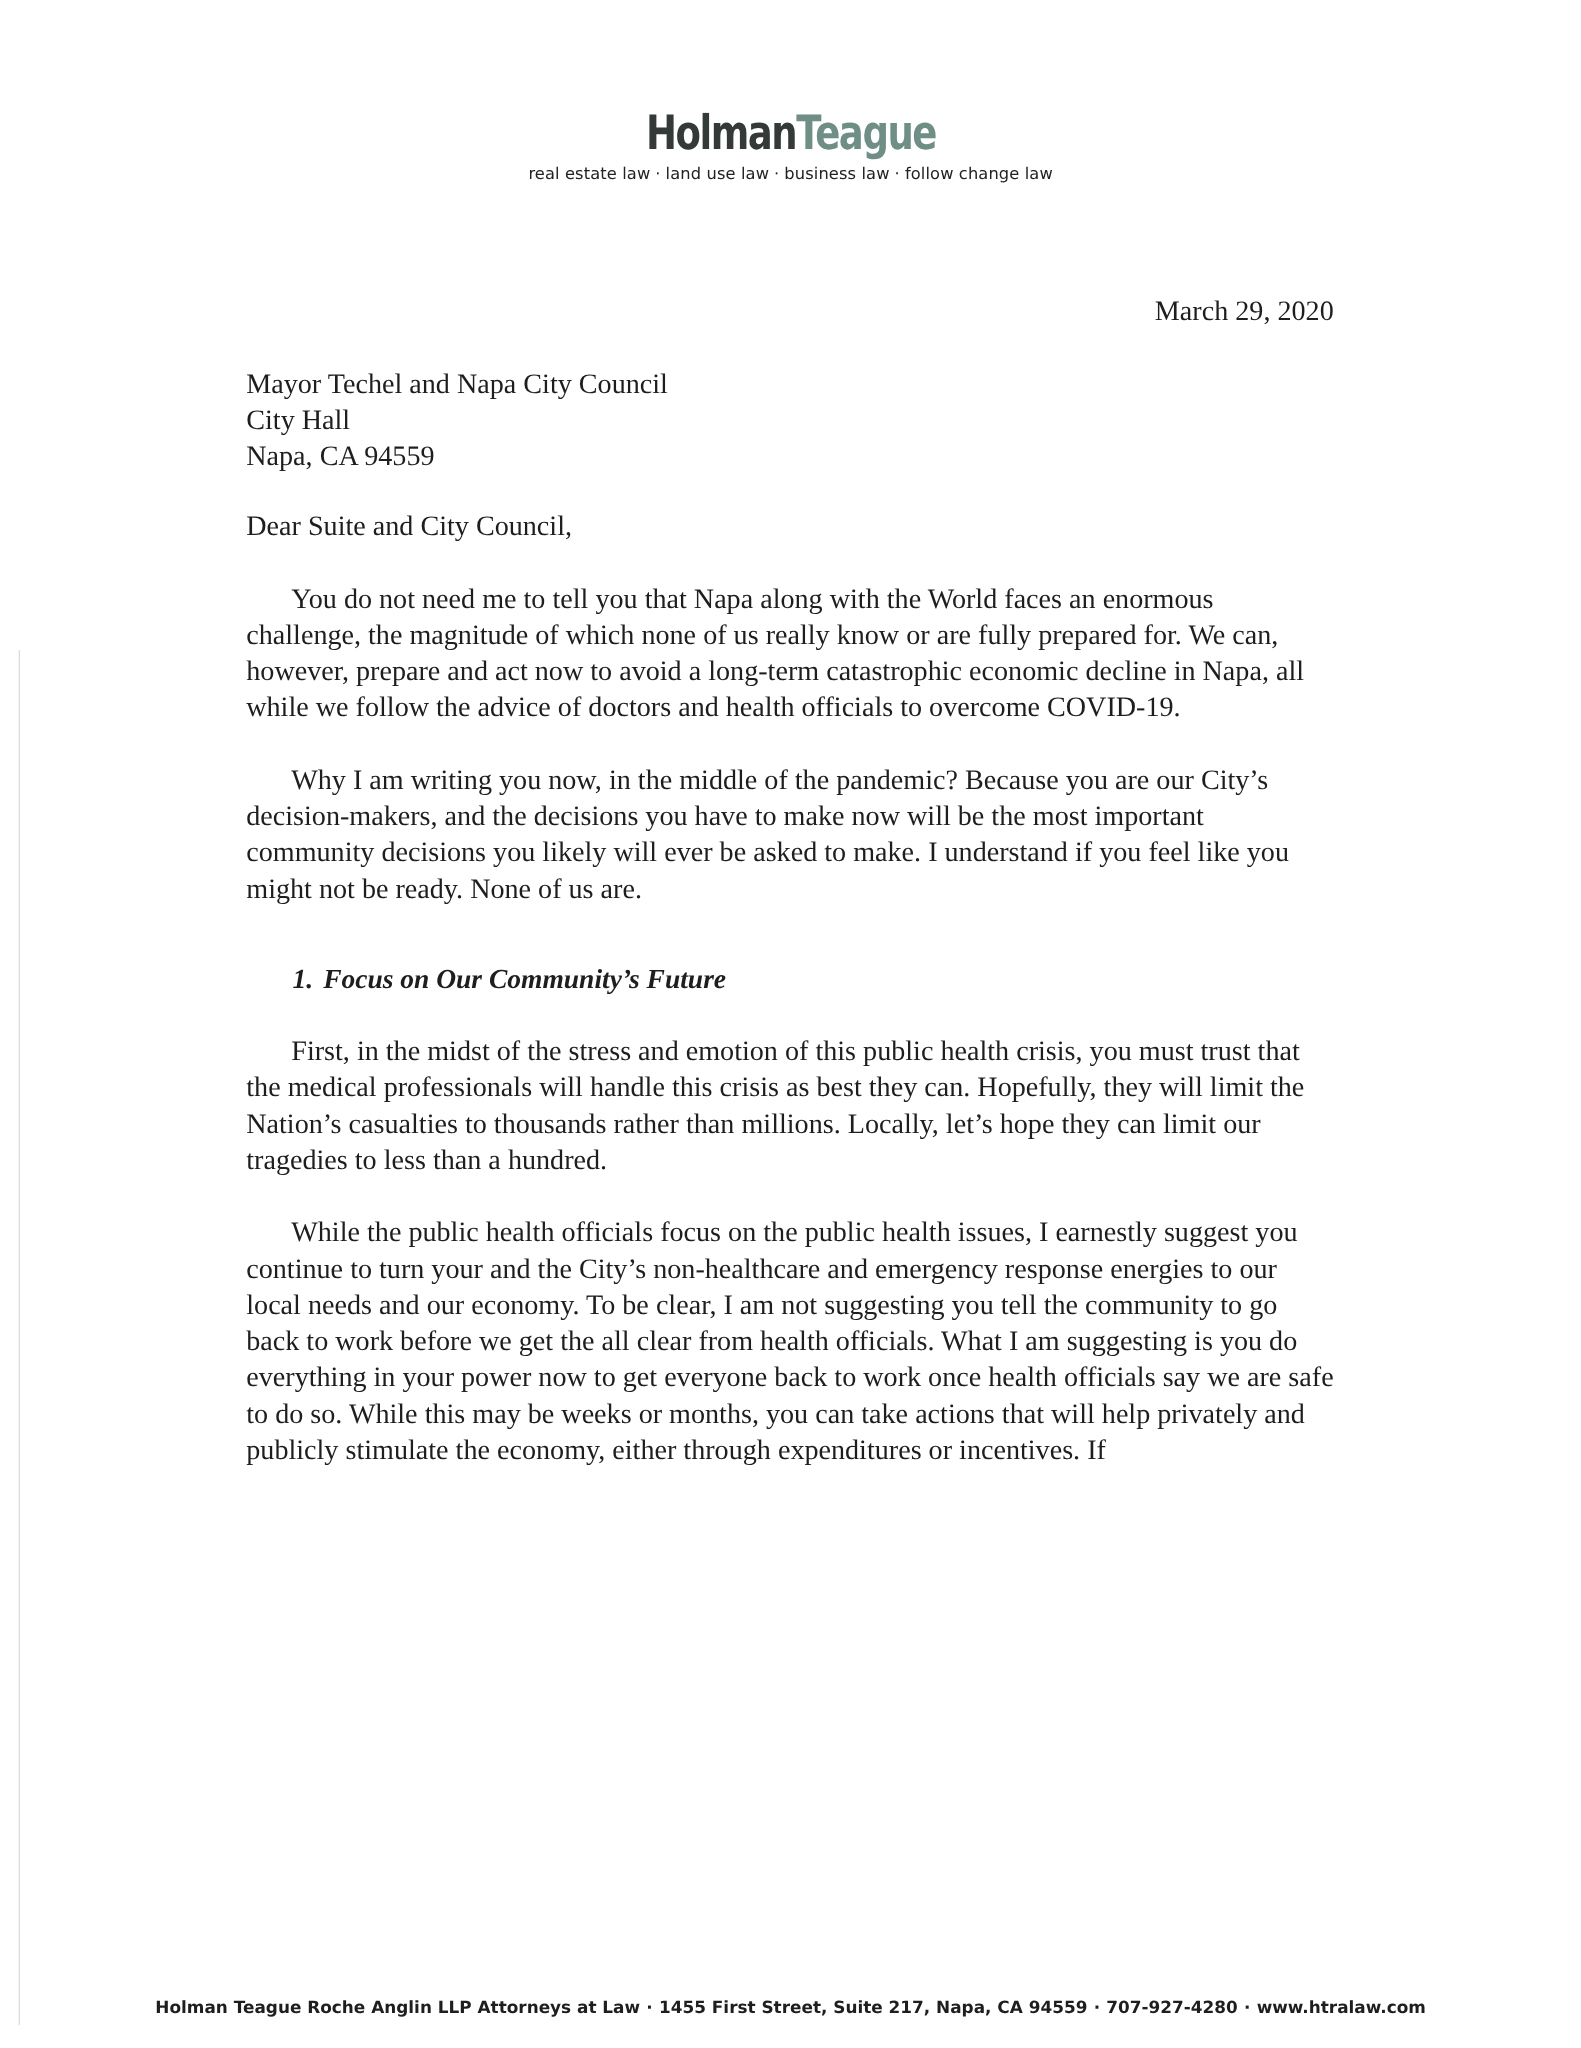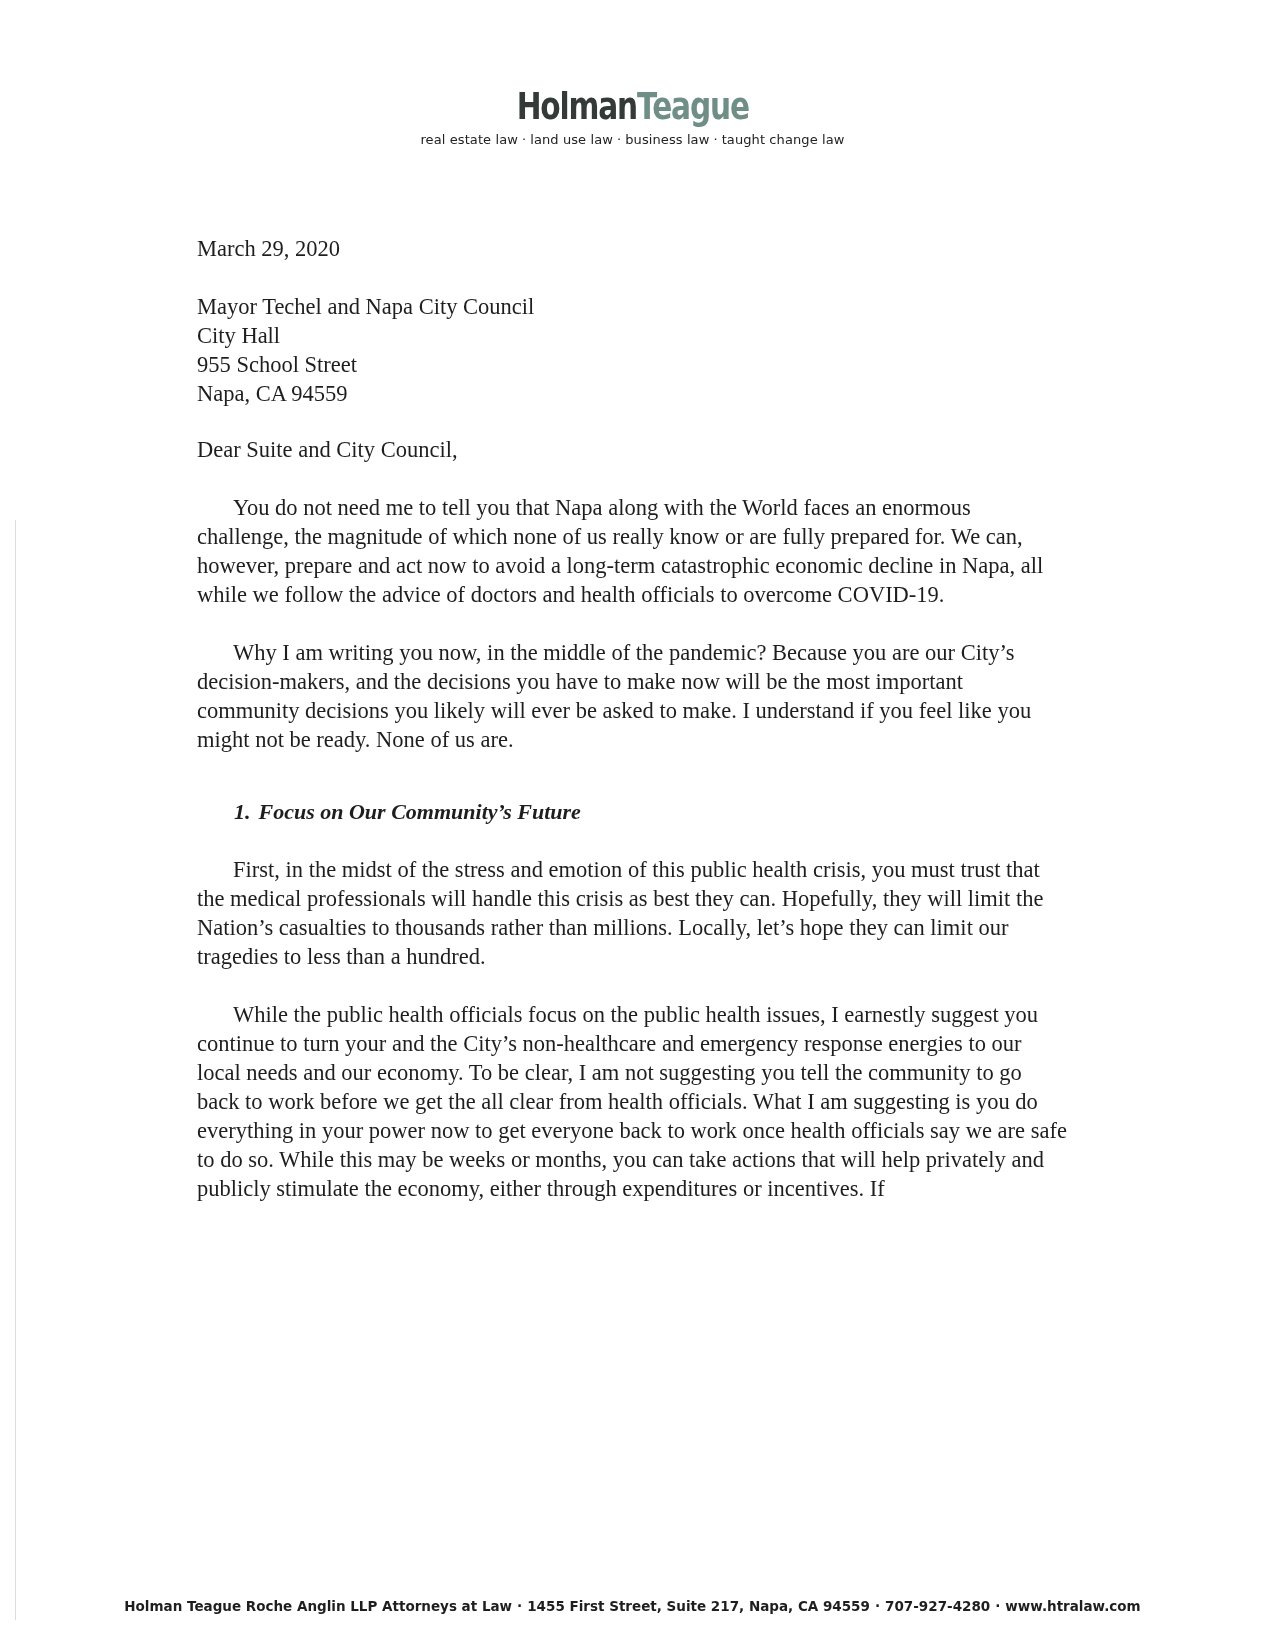--- a/index.html
+++ b/index.html
@@ -52,21 +52,21 @@
     .letter {
       position: absolute;
       left: 197px;
       top: 234px;
       width: 870px;
       font-family: "Liberation Serif", "DejaVu Serif", serif;
       font-size: 22.5px;
       line-height: 29px;
       color: #1e1e1e;
     }
-    .date { margin: 0; }
+    .date { margin: 0; text-align: right; }
     .address { margin-top: 29px; }
     .address div { margin: 0; }
     .subject {
       margin-top: 29px;
       font-weight: bold;
       font-size: 22px;
     }
     .salutation { margin-top: 27px; }
     .para {
       margin-top: 29px;
@@ -98,31 +98,30 @@
 </head>
 <body>
 
 <div class="scan-edge"></div>
 
 <header class="letterhead">
   <div class="logo">
     <span class="holman">Holman</span><span class="teague">Teague</span>
   </div>
   <div class="tagline">
-    <span>real estate law</span><span class="sep">·</span><span>land use law</span><span class="sep">·</span><span>business law</span><span class="sep">·</span><span>taught change law</span>
+    <span>real estate law</span><span class="sep">·</span><span>land use law</span><span class="sep">·</span><span>business law</span><span class="sep">·</span><span>follow change law</span>
   </div>
 </header>
 
 <main class="letter">
   <div class="date">March 29, 2020</div>
 
   <div class="address">
     <div>Mayor Techel and Napa City Council</div>
     <div>City Hall</div>
-    <div>955 School Street</div>
     <div>Napa, CA 94559</div>
   </div>
 
 
   <div class="salutation">Dear Suite and City Council,</div>
 
   <p class="para" style="margin-bottom:0">You do not need me to tell you that Napa along with the World faces an enormous challenge, the magnitude of which none of us really know or are fully prepared for. We can, however, prepare and act now to avoid a long-term catastrophic economic decline in Napa, all while we follow the advice of doctors and health officials to overcome COVID-19.</p>
   <p class="para" style="margin-bottom:0">Why I am writing you now, in the middle of the pandemic? Because you are our City’s decision-makers, and the decisions you have to make now will be the most important community decisions you likely will ever be asked to make.  I understand if you feel like you might not be ready.  None of us are.</p>
 
   <div class="section-heading">

